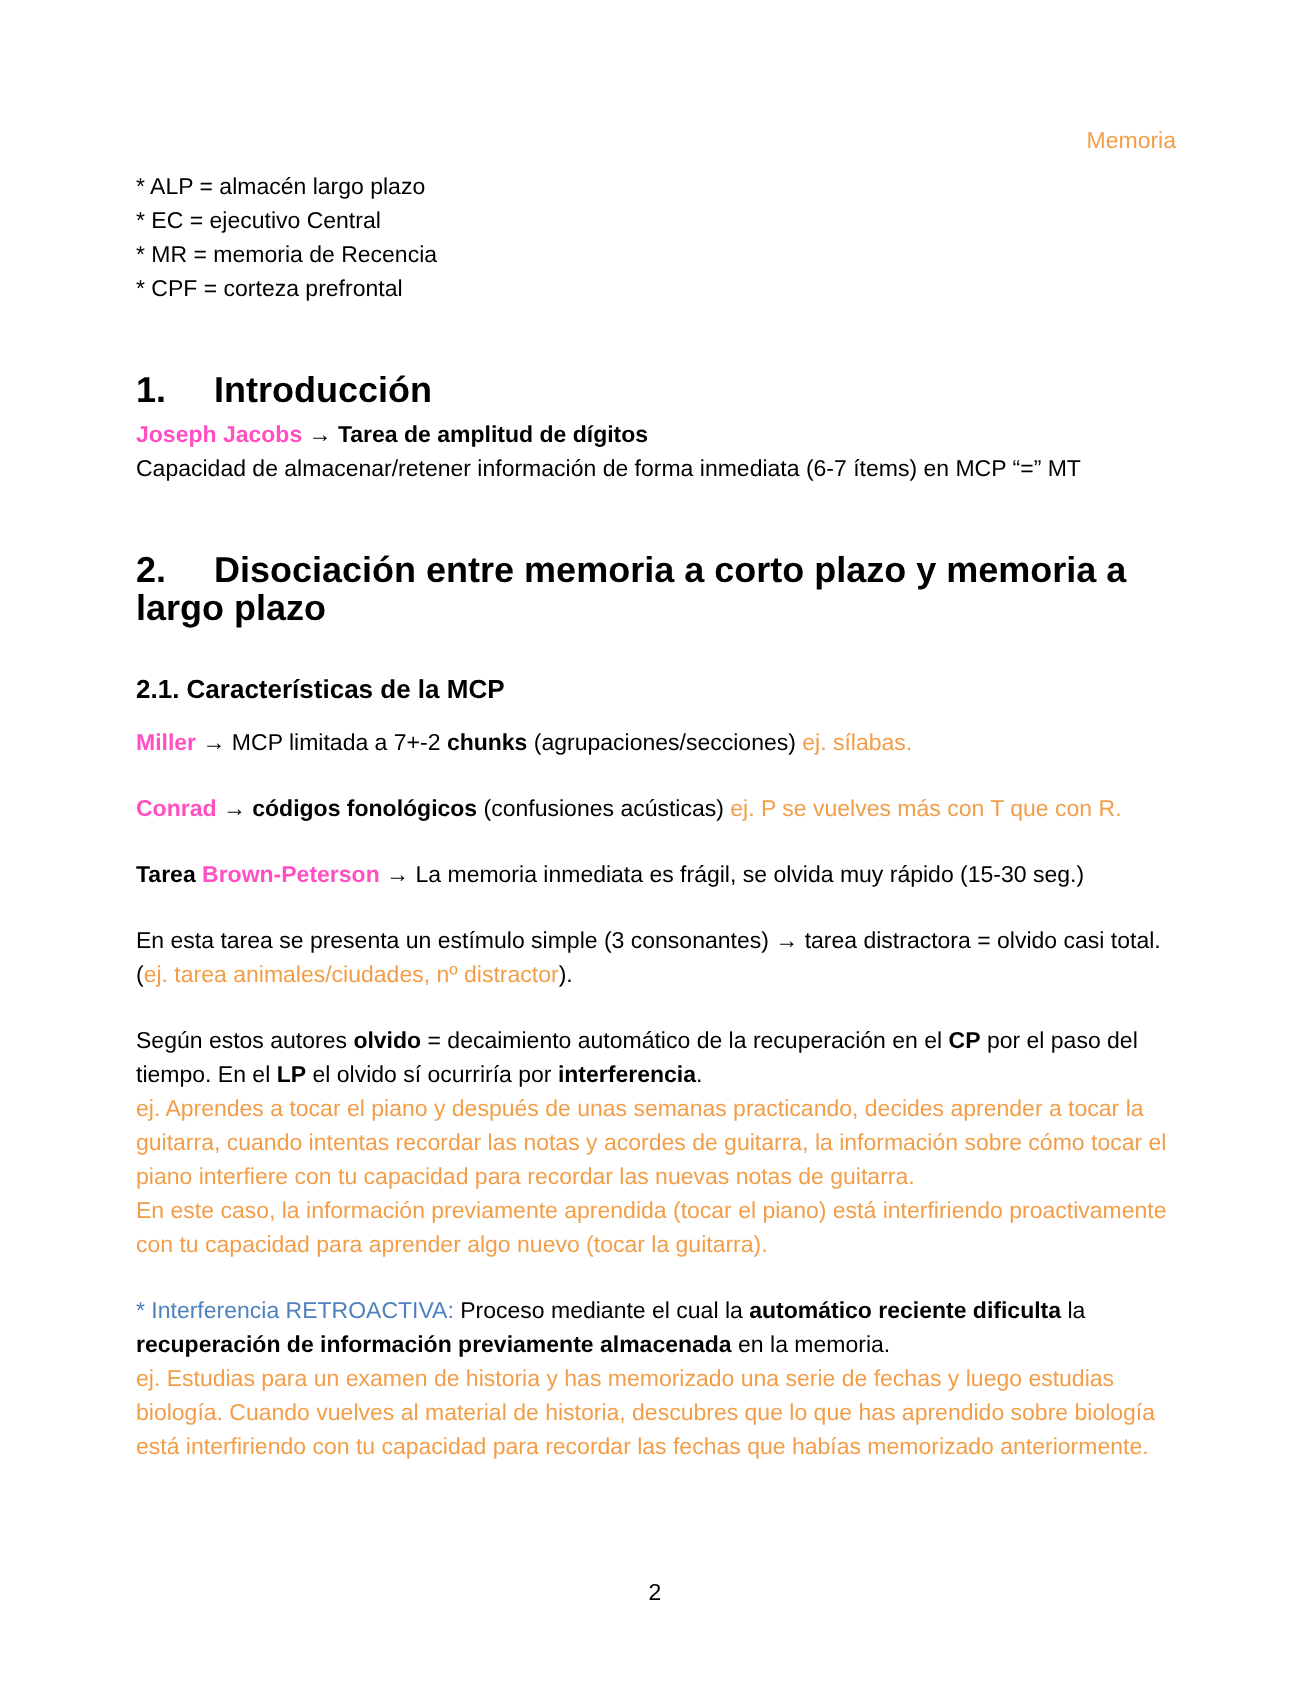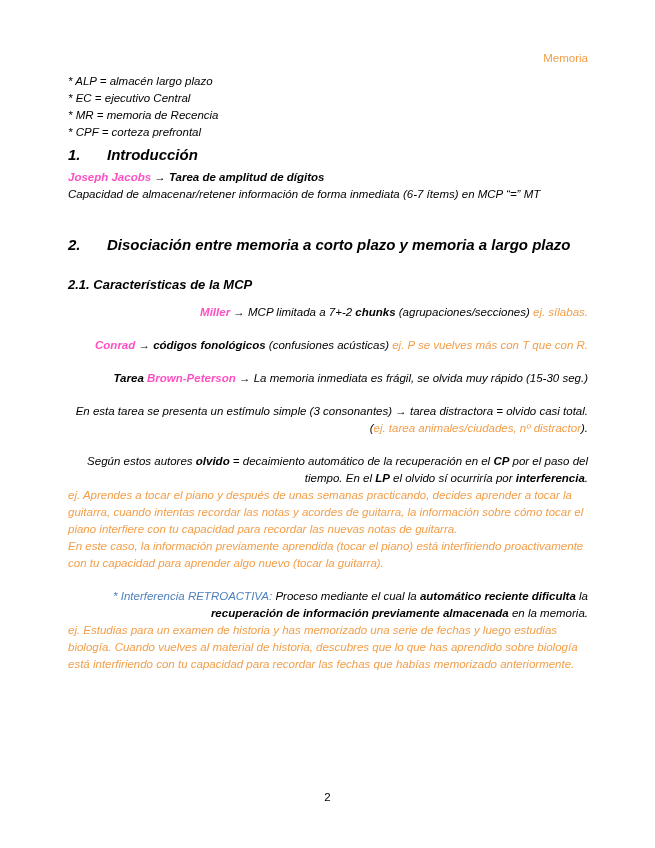--- a/index.html
+++ b/index.html
@@ -9,47 +9,47 @@
     height: 848px;
     background: #ffffff;
     font-family: "Liberation Sans", sans-serif;
     font-size: 11.5px;
     line-height: 17px;
     color: #000000;
     overflow: hidden;
   }
   .content {
     position: absolute;
-    top: 0; left: 68px;
+    top: 13px; left: 68px;
     width: 520px;
     padding-top: 50px;
   }
-  p, h1, h2, h3 { margin: 0; font-weight: normal; font-style: italic; }
+  p, h1, h2, h3 { margin: 0; font-weight: normal; }
   .b { font-weight: bold; }
   .pink { color: #ff4fc3; font-weight: bold; }
   .orange { color: #f29e49; }
   .blue { color: #4f81bd; }
   .header-row { text-align: right; height: 17px; }
   .abbrev { margin-top: 6px; }
   .abbrev p { line-height: 17px; }
   h1.sec {
-    margin: 4px 0 5px 0;
-    font-size: 15px;
+    margin: 32px 0 5px 0;
+    font-size: 18px;
     font-weight: bold;
     line-height: 19px;
   }
   h1.sec2 { margin-top: 32px; margin-bottom: 0; }
   .h-num { display: inline-block; min-width: 39px; }
   h3.subsec {
     margin: 22px 0 0 0;
     font-size: 13px;
     font-weight: bold;
     line-height: 17px;
   }
-  .para { margin-top: 16px; text-align: right; }
+  .para { margin-top: 16px; }
   .para-tight { margin-top: 0; }
   .first-after-subsec { margin-top: 11px; }
   .footer {
     position: absolute;
     top: 789px;
     left: 0;
     width: 655px;
     text-align: center;
     font-size: 11.5px;
   }

